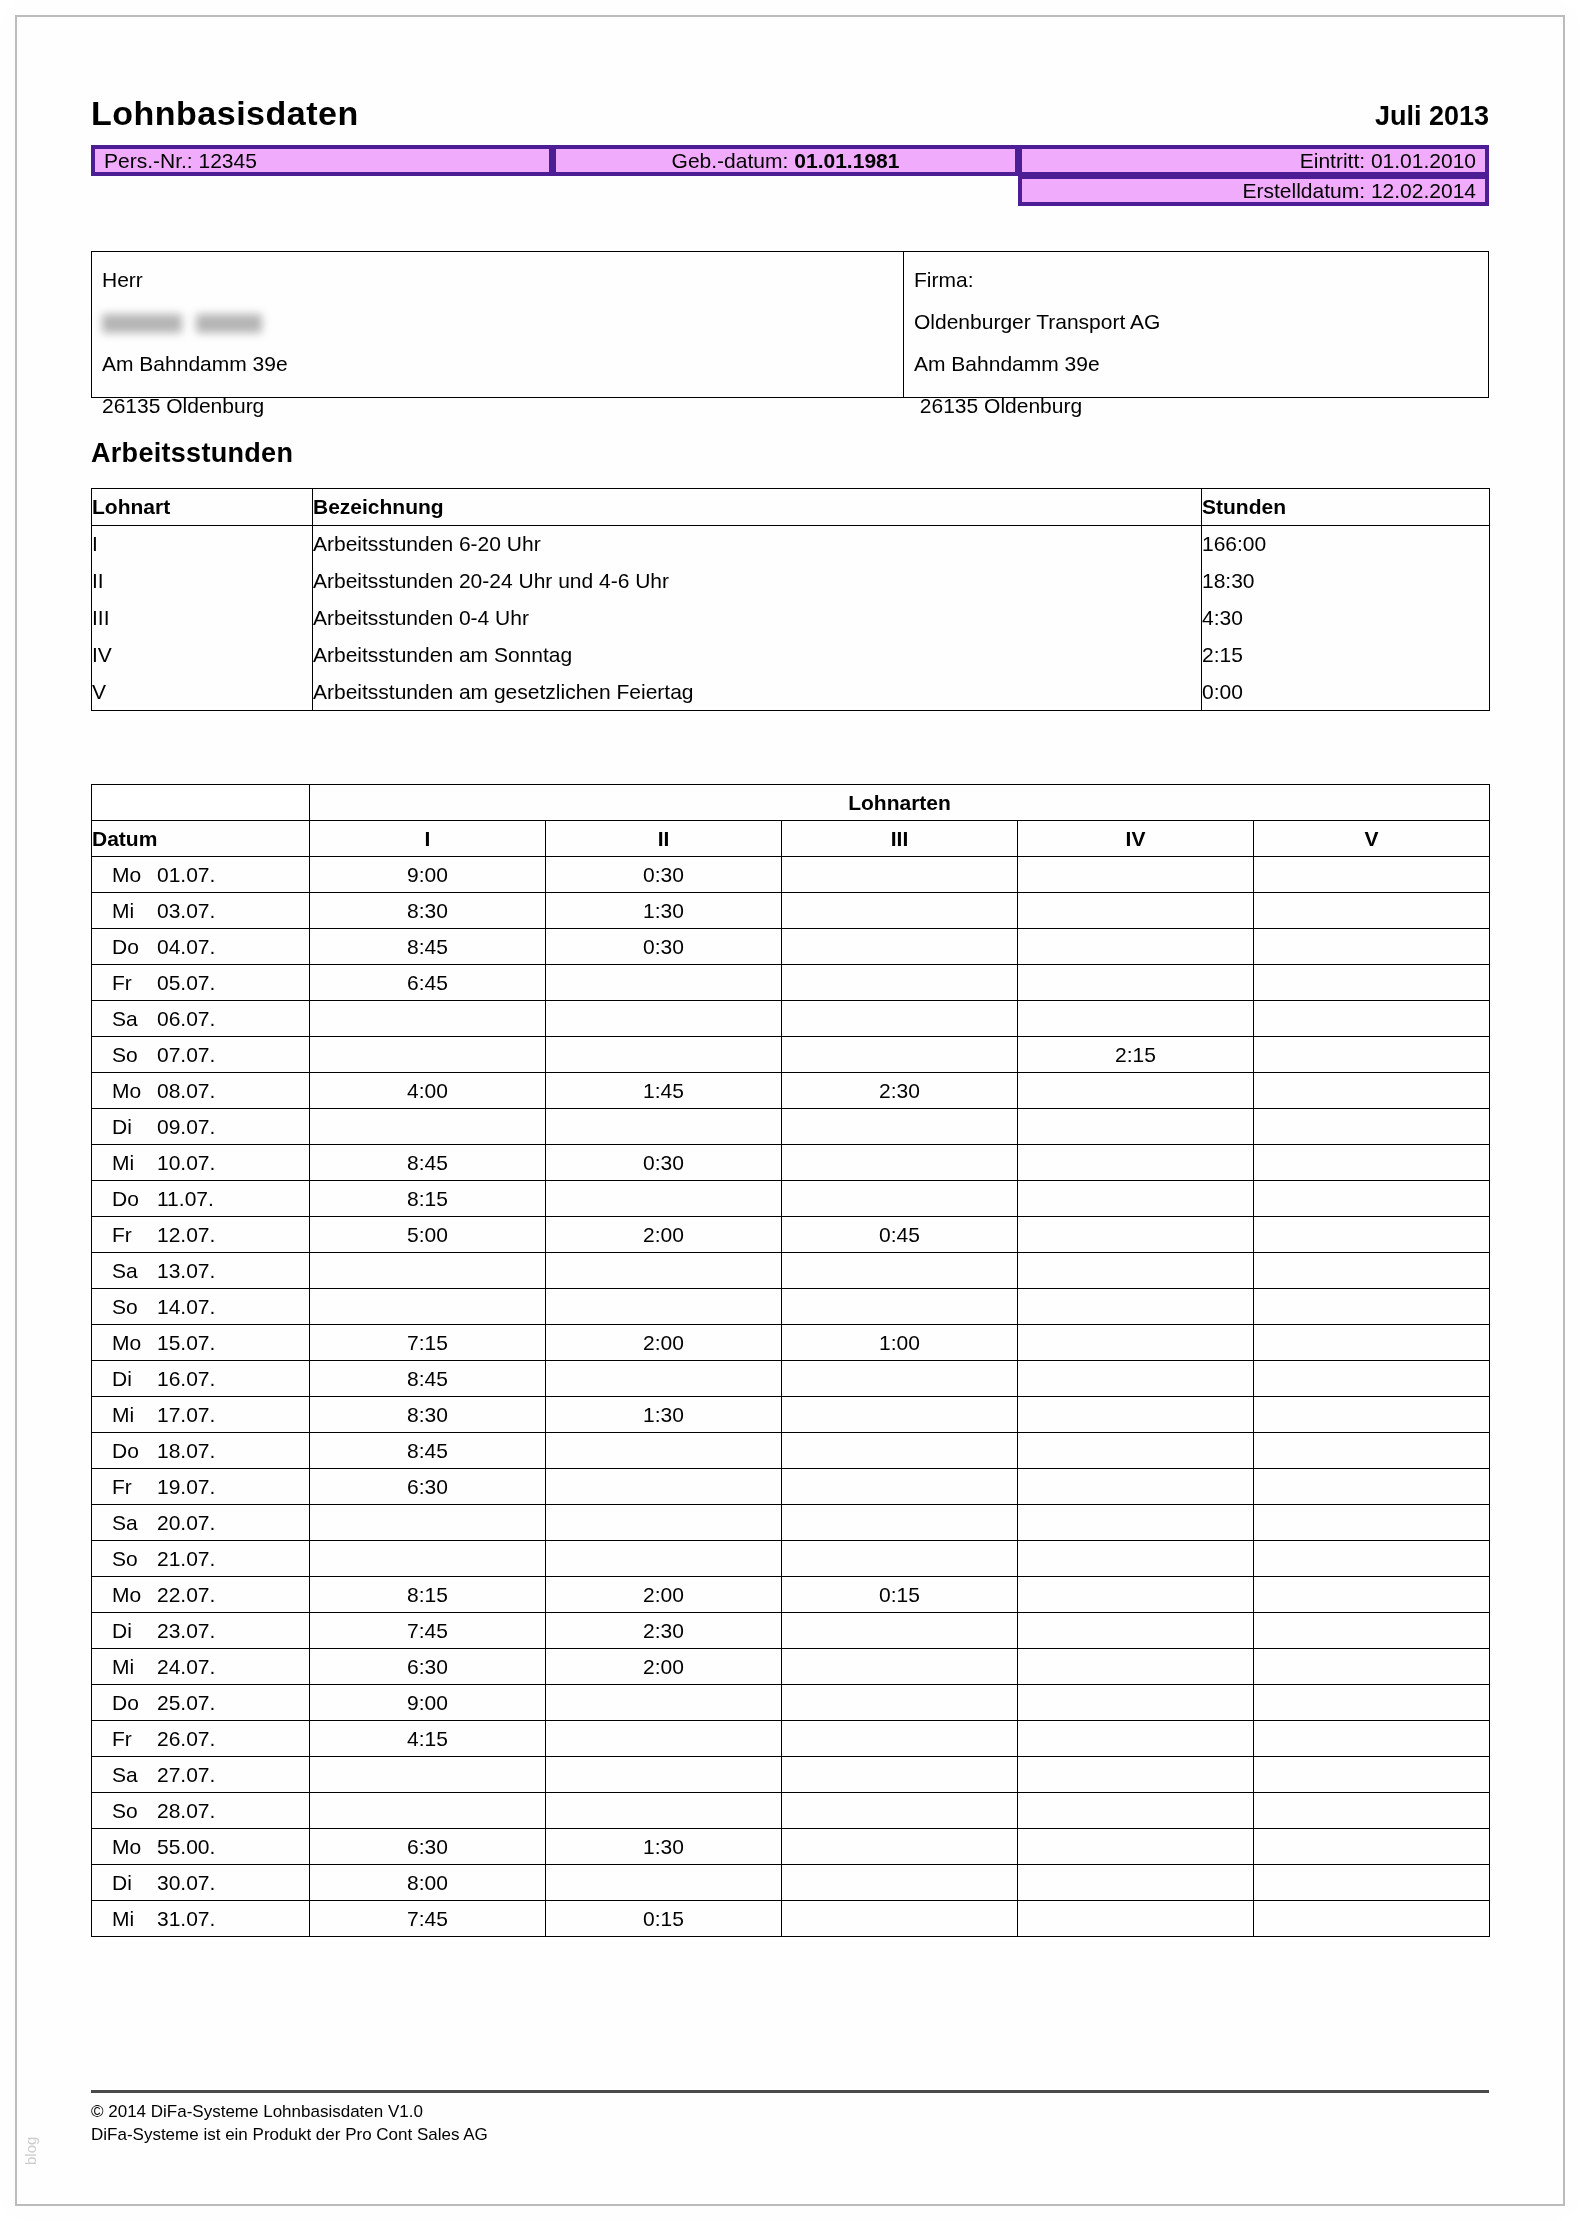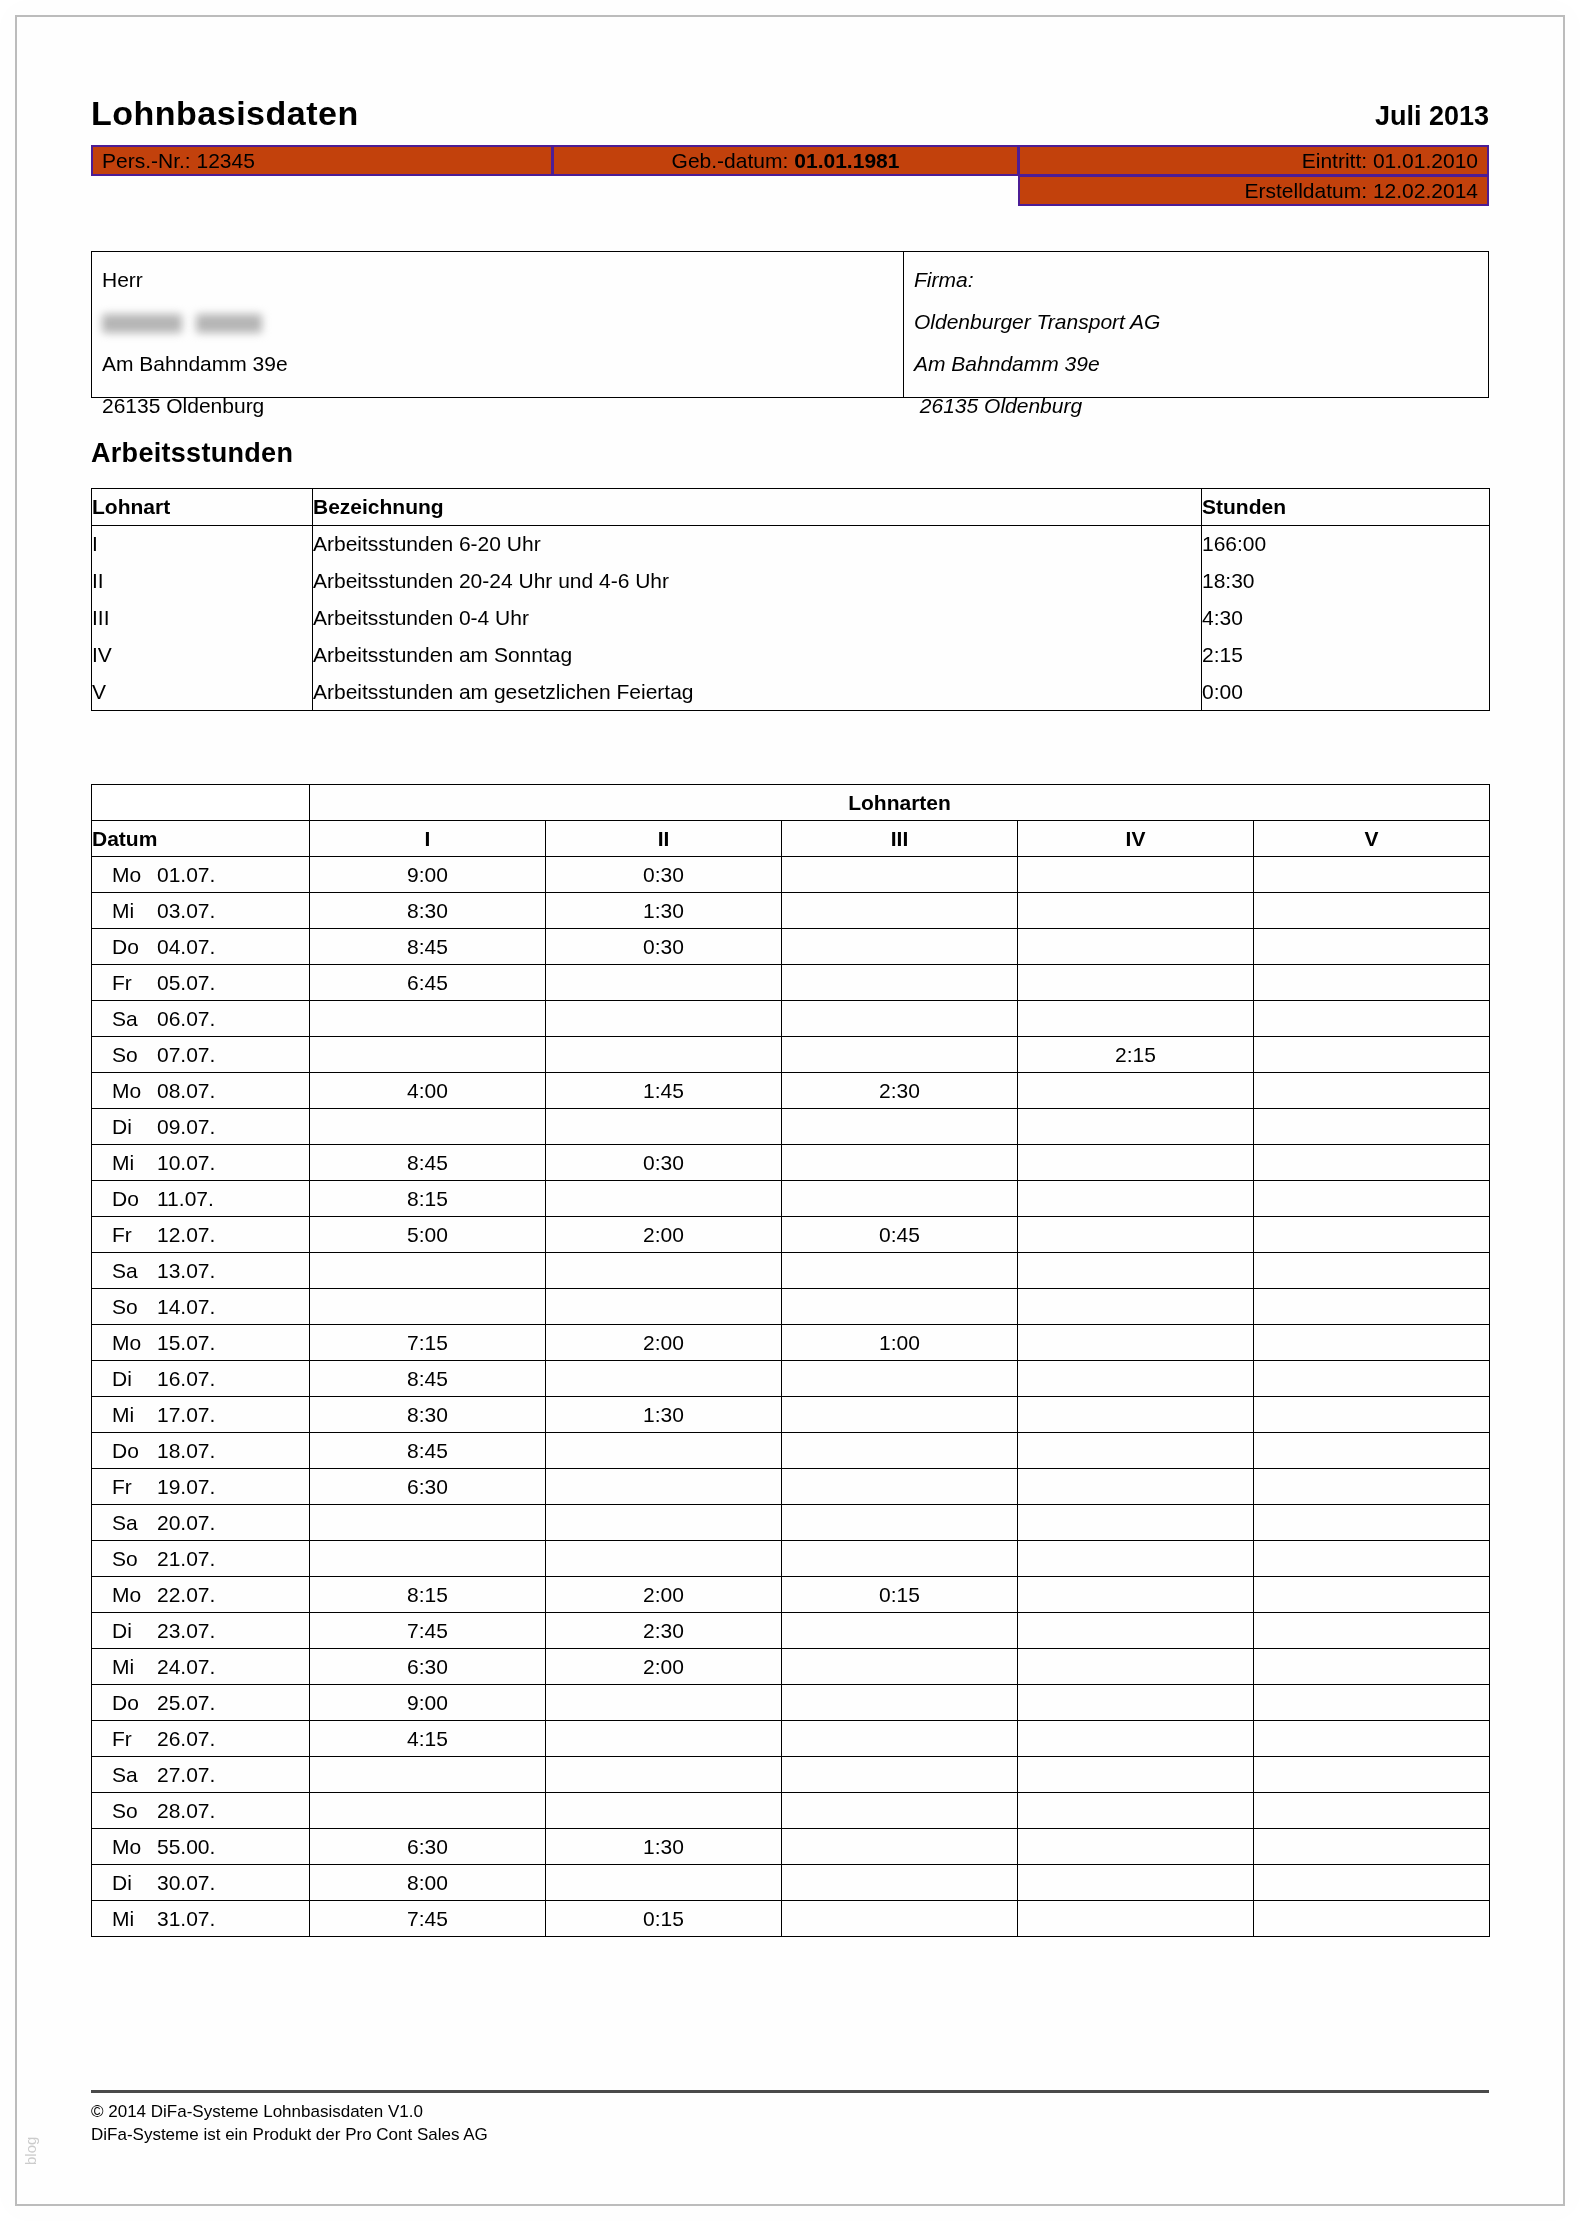--- a/index.html
+++ b/index.html
@@ -15,31 +15,31 @@
 
   
   .title-row{display:flex;justify-content:space-between;align-items:baseline;padding-top:94px;}
   .page-title{font-size:34px;font-weight:bold;margin:0;letter-spacing:0.5px;}
   .period{font-size:27px;font-weight:bold;}
 
   
   .id-table{margin-top:12px;font-size:21px;}
   .id-row{display:flex;}
   .id-row2{display:flex;margin-top:-1px;justify-content:flex-end;}
-  .id-cell{border:2px solid #4c1d95;height:31px;display:flex;align-items:center;background:#c2410c;box-sizing:border-box;}
+  .id-cell{border:4px solid #4c1d95;height:31px;display:flex;align-items:center;background:#f0abfc;box-sizing:border-box;}
   .c-pers{width:462px;padding-left:9px;}
   .c-geb{width:467px;margin-left:-1px;justify-content:center;}
   .c-geb b{margin-left:6px;}
   .c-eintritt{width:471px;margin-left:-1px;justify-content:flex-end;padding-right:9px;}
   .c-erstell{width:471px;justify-content:flex-end;padding-right:9px;}
 
   
   .addr{margin-top:45px;border:1px solid #000;height:147px;display:flex;font-size:21px;box-sizing:border-box;}
   .addr-left{width:812px;border-right:1px solid #000;padding:3px 10px;box-sizing:border-box;}
-  .addr-right{flex:1;padding:3px 10px;box-sizing:border-box;font-style:italic;}
+  .addr-right{flex:1;padding:3px 10px;box-sizing:border-box;}
   .addr-line{line-height:35px;height:35px;white-space:pre;margin-top:7px;}
   .blur{display:inline-block;height:19px;background:#b5b5b5;filter:blur(4px);border-radius:3px;vertical-align:middle;}
   .blur1{width:80px;margin-right:14px;}
   .blur2{width:66px;}
 
   
   .section-heading{margin-top:40px;font-size:27px;font-weight:bold;letter-spacing:0.3px;}
 
   
   .hours-table{margin-top:19px;border-collapse:collapse;width:1398px;table-layout:fixed;font-size:21px;border:1px solid #000;}

